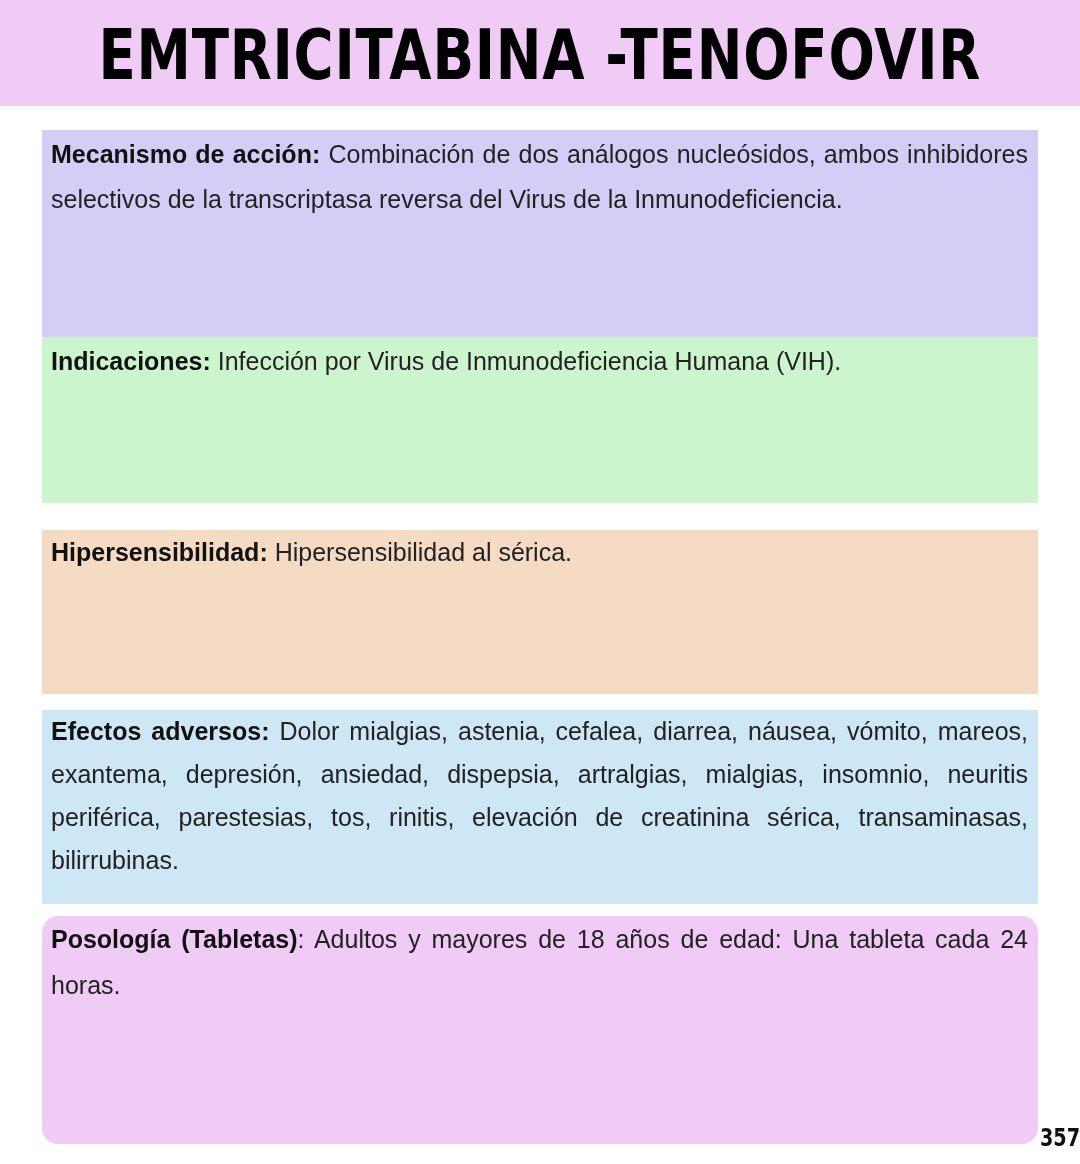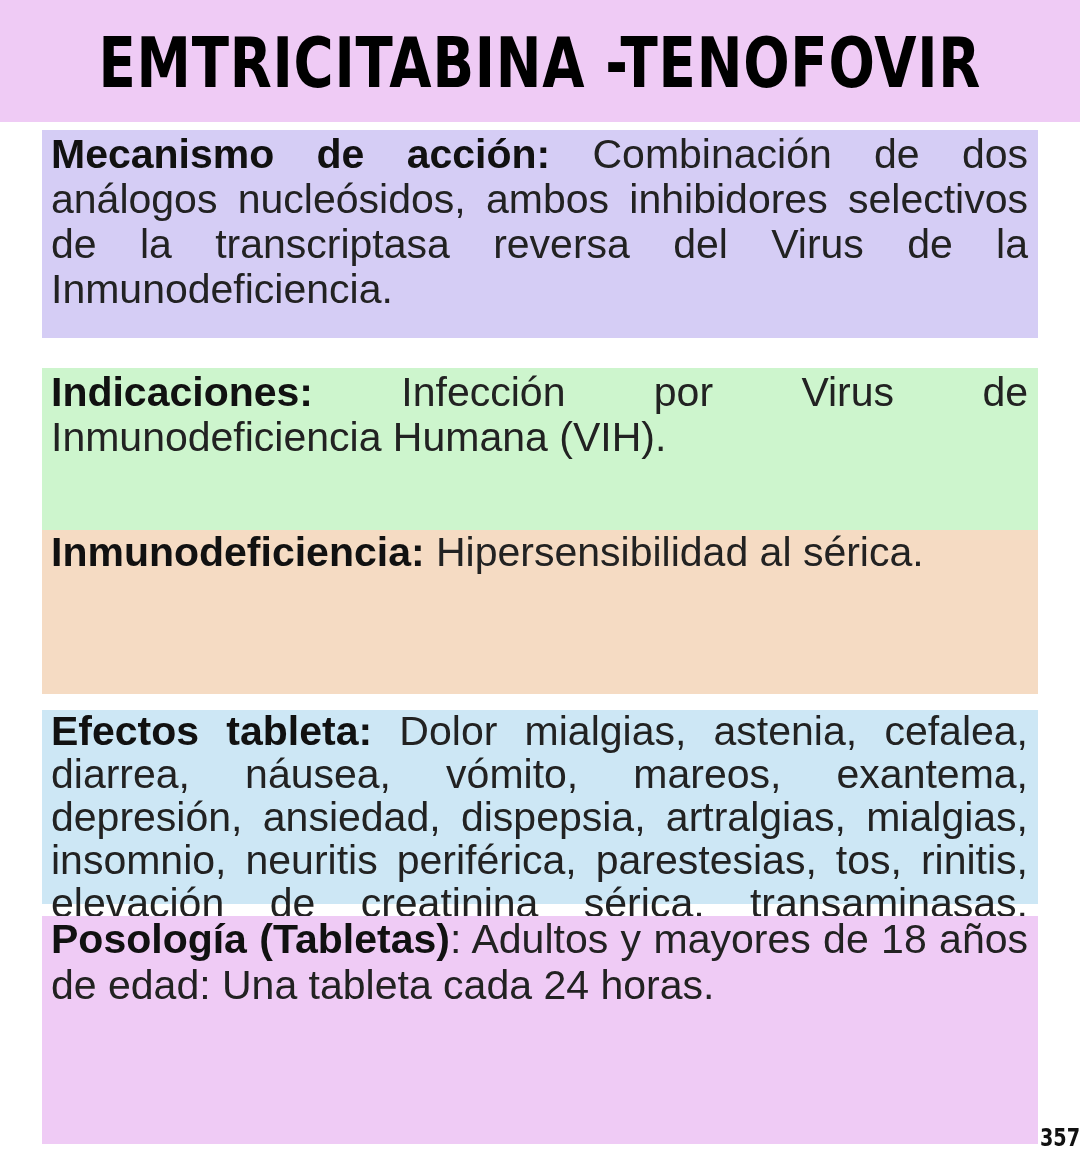--- a/index.html
+++ b/index.html
@@ -1,53 +1,53 @@
 <!DOCTYPE html>
 <html><head>
 <meta charset="utf-8">
 <style>
   html, body { margin:0; padding:0; }
   body { width:1080px; height:1164px; background:#ffffff; position:relative; overflow:hidden;
          font-family:"Liberation Sans", sans-serif; color:#1a1a1a; }
-  .header { position:absolute; left:0; top:0; width:1080px; height:122px; background:#efcbf5;
+  .header { position:absolute; left:0; top:0; width:1080px; height:106px; background:#efcbf5;
             display:flex; align-items:center; justify-content:center; }
   .title { font-family:"DejaVu Sans", sans-serif; font-weight:bold; font-size:70px; letter-spacing:1px;
            transform:scaleX(0.78); transform-origin:center; color:#000; white-space:nowrap; margin-top:4px; }
   .card { position:absolute; left:42px; width:996px; box-sizing:border-box; padding:0 10px 0 9px;
-          font-size:41px; line-height:45px; text-align:justify; color:#222; }
+          font-size:25px; line-height:45px; text-align:justify; color:#222; }
   .card p { margin:0; }
   .label { font-weight:bold; color:#111; }
   .c1 { top:130px; height:208px; background:#d5cdf5; padding-top:2px; }
-  .c2 { top:368px; height:185px; background:#cdf5cd; padding-top:2px; }
+  .c2 { top:337px; height:166px; background:#cdf5cd; padding-top:2px; }
   .c3 { top:530px; height:164px; background:#f5dbc3; padding-top:0; }
   .c4 { top:710px; height:194px; background:#cde7f5; padding-top:0; line-height:43px; }
-  .c5 { top:916px; height:228px; background:#efcbf5; padding-top:0; line-height:46px; }
+  .c5 { top:916px; height:228px; background:#efcbf5; padding-top:0; line-height:46px;border-radius:16px; }
   .pagenum { position:absolute; left:1040px; top:1124px; font-family:"DejaVu Sans", sans-serif;
              font-weight:bold; font-size:24px; transform:scaleX(0.8); transform-origin:left; color:#111; }
 </style>
 </head>
 <body>
 
 <div class="header">
   <div class="title">EMTRICITABINA -TENOFOVIR</div>
 </div>
 
 <div class="card c1">
   <p><span class="label">Mecanismo de acción:</span><span> Combinación de dos análogos nucleósidos, ambos inhibidores selectivos de la transcriptasa reversa del Virus de la Inmunodeficiencia.</span></p>
 </div>
 
 <div class="card c2">
   <p><span class="label">Indicaciones:</span><span> Infección por Virus de Inmunodeficiencia Humana (VIH).</span></p>
 </div>
 
 <div class="card c3">
-  <p><span class="label">Inmunodeficiencia:</span><span> Hipersensibilidad al sérica.</span></p>
+  <p><span class="label">Hipersensibilidad:</span><span> Hipersensibilidad al sérica.</span></p>
 </div>
 
 <div class="card c4">
-  <p><span class="label">Efectos tableta:</span><span> Dolor mialgias, astenia, cefalea, diarrea, náusea, vómito, mareos, exantema, depresión, ansiedad, dispepsia, artralgias, mialgias, insomnio, neuritis periférica, parestesias, tos, rinitis, elevación de creatinina sérica, transaminasas, bilirrubinas.</span></p>
+  <p><span class="label">Efectos adversos:</span><span> Dolor mialgias, astenia, cefalea, diarrea, náusea, vómito, mareos, exantema, depresión, ansiedad, dispepsia, artralgias, mialgias, insomnio, neuritis periférica, parestesias, tos, rinitis, elevación de creatinina sérica, transaminasas, bilirrubinas.</span></p>
 </div>
 
 <div class="card c5">
   <p><span class="label">Posología (Tabletas)</span><span>: Adultos y mayores de 18 años de edad: Una tableta cada 24 horas.</span></p>
 </div>
 
 <div class="pagenum">357</div>
 
 </body></html>

